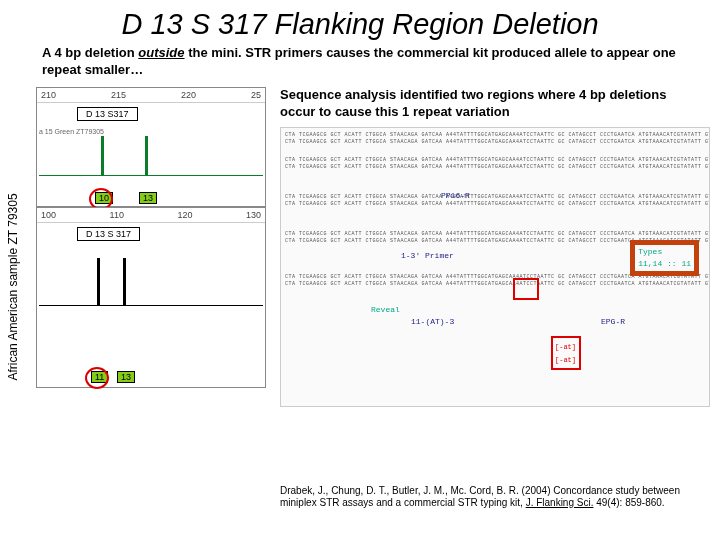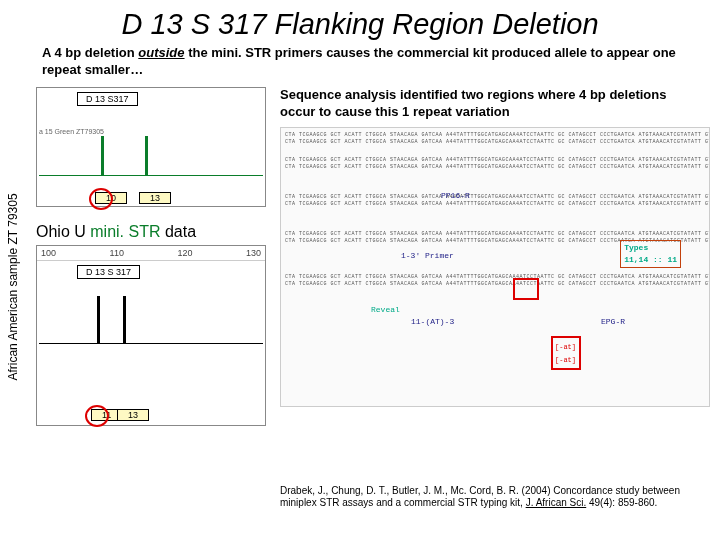--- a/index.html
+++ b/index.html
@@ -14,21 +14,21 @@
   .section-head { font-size: 16px; margin-bottom: 4px; }
   .blue { color: #2a4fd0; }
   .green { color: #0a7d2a; }
   .epg { background: #fff; border: 1px solid #888; position: relative; height: 120px; }
   .mini-epg { height: 181px; }
   .ruler { font-size: 9px; color: #444; display: flex; justify-content: space-between; padding: 2px 4px; border-bottom: 1px solid #ccc; }
   .locus-tag { display: inline-block; border: 1px solid #000; font-size: 9px; padding: 1px 8px; margin: 4px 0 0 40px; }
   .trace { position: absolute; left: 0; right: 0; top: 48px; height: 50px; }
   .baseline { position: absolute; left: 2px; right: 2px; bottom: 10px; height: 1px; }
   .peak { position: absolute; bottom: 10px; width: 3px; }
-  .allele-box { display: inline-block; border: 1px solid #000; font-size: 9px; padding: 0 10px; background: #fef9c3; position: absolute; }
+  .allele-box { display: inline-block; border: 1px solid #000; font-size: 9px; padding: 0 3px; background: #84cc16; position: absolute; }
   .red-circ { position: absolute; border: 2px solid #d00; border-radius: 50%; }
   .seq-note { font-size: 13px; font-weight: bold; line-height: 1.3; padding-right: 8px; }
   .seq-img { border: 1px solid #ccc; background: #fafafa; height: 280px; margin-top: 6px; font-family: "Courier New", monospace; font-size: 5px; color: #555; padding: 4px; overflow: hidden; position: relative; line-height: 1.5; }
   .seqline { white-space: nowrap; letter-spacing: .5px; }
   .seq-annot { font-size: 8px; color: #228; position: absolute; }
   .red-box { position: absolute; border: 2px solid #d00; }
   .grn-txt { color: #0a8; font-size: 8px; }
   .citation { position: absolute; bottom: 8px; left: 280px; width: 430px; font-size: 10px; line-height: 1.2; }
   .jital { text-decoration: underline; }
   .tinylabel { font-size: 7px; color: #666; position: absolute; }
@@ -39,35 +39,38 @@
 <div class="title">D 13 S 317 Flanking Region Deletion</div>
 <div class="subtitle">
   <b><span>A 4 bp deletion </span><span class="underline">outside</span><span> the mini. STR primers causes the commercial kit produced allele to appear one repeat smaller…</span></b>
 </div>
 
 <div class="body-area">
   <div class="vert-label">African American sample ZT 79305</div>
 
   <div class="left-col">
     <div class="epg">
+      <div class="ruler">
+        <span>210</span>
+        <span>215</span>
+        <span>220</span>
+        <span>25</span>
+      </div>
       <div class="locus-tag">D 13 S317</div>
       <div class="tinylabel" style="left:2px;top:40px;">a 15 Green   ZT79305</div>
       <div class="trace">
         <div class="baseline" style="background:#0a7d2a;"></div>
         <div class="peak" style="left:64px;height:40px;background:#0a7d2a;"></div>
         <div class="peak" style="left:108px;height:40px;background:#0a7d2a;"></div>
       </div>
       <div class="allele-box" style="left:58px;bottom:2px;">10</div>
       <div class="allele-box" style="left:102px;bottom:2px;">13</div>
       <div class="red-circ" style="left:52px;bottom:-4px;width:24px;height:22px;"></div>
     </div>
 
-    <div class="section-head" style="margin-top:16px;">
-      <span>Ohio U </span><span class="green">mini. STR</span><span> data</span>
-    </div>
     <div class="epg mini-epg">
       <div class="ruler">
         <span>100</span>
         <span>110</span>
         <span>120</span>
         <span>130</span>
       </div>
       <div class="locus-tag">D 13 S 317</div>
       <div class="trace" style="top:58px;">
         <div class="baseline" style="background:#000;"></div>
@@ -86,21 +89,21 @@
       <div class="seqline">CTA TCGAAGCG  GCT ACATT CTGGCA STAACAGA GATCAA A44TATTTTGGCATGAGCAA4ATCCTAATTC  GC  CATAGCCT CCCTGAATCA ATGTAAACATCGTATATT GTGTAC TAGT ATTTAT A4AA4CTGTAGTCTTT TT ACCATTTAASAC   TTAGGATSAAGCTATATATTGGTAAGGCCTAGGCAGATACAGGCAAGAAGCATAGTTTTGGACAGCTGAGTTTGAAGT GCC   TTTACTCSGCCATCCGTCAC TCT CTGCACTC TG ASCCAT STAAC CSCCTATCTGT ATTTACCA AATACA ATTATCTATGTATCT  A4G</div>
       <div class="seqline">CTA TCGAAGCG  GCT ACATT CTGGCA STAACAGA GATCAA A44TATTTTGGCATGAGCAA4ATCCTAATTC  GC  CATAGCCT CCCTGAATCA ATGTAAACATCGTATATT GTGTAC TAGT ATTTAT A4AA4CTGTAGTCTTT TT ACCATTTAASAC   TTAGGATSAAGCTATATATTGGTAAGGCCTAGGCAGATACAGGCAAGAAGCATAGTTTTGGACAGCTGAGTTTGAAGT GCC   TTTACTCSGCCATCCGTCAC TCT CTGCACTC TG ASCCAT STAAC CSCCTATCTGT ATTTACCA AATACA ATTATCTATGTATCT  A4G</div>
       <div style="height:10px"></div>
       <div class="seqline">CTA TCGAAGCG  GCT ACATT CTGGCA STAACAGA GATCAA A44TATTTTGGCATGAGCAA4ATCCTAATTC  GC  CATAGCCT CCCTGAATCA ATGTAAACATCGTATATT GTGTAC TAGT ATTTAT A4AA4CTGTAGTCTTT TT ACCATTTAASAC   TTAGGATSAAGCTATATATTGGTAAGGCCTAGGCAGATACAGGCAAGAAGCATAGTTTTGGACAGCTGAGTTTGAAGT GCC   TTTACTCSGCCATCCGTCAC TCT CTGCACTC TG ASCCAT STAAC CSCCTATCTGT ATTTACCA AATACA ATTATCTATGTATCT  A4G</div>
       <div class="seqline">CTA TCGAAGCG  GCT ACATT CTGGCA STAACAGA GATCAA A44TATTTTGGCATGAGCAA4ATCCTAATTC  GC  CATAGCCT CCCTGAATCA ATGTAAACATCGTATATT GTGTAC TAGT ATTTAT A4AA4CTGTAGTCTTT TT ACCATTTAASAC   TTAGGATSAAGCTATATATTGGTAAGGCCTAGGCAGATACAGGCAAGAAGCATAGTTTTGGACAGCTGAGTTTGAAGT GCC   TTTACTCSGCCATCCGTCAC TCT CTGCACTC TG ASCCAT STAAC CSCCTATCTGT ATTTACCA AATACA ATTATCTATGTATCT  A4G</div>
       <div class="seq-annot" style="left:160px;top:62px;">PP16-R</div>
       <div style="height:22px"></div>
       <div class="seqline">CTA TCGAAGCG  GCT ACATT CTGGCA STAACAGA GATCAA A44TATTTTGGCATGAGCAA4ATCCTAATTC  GC  CATAGCCT CCCTGAATCA ATGTAAACATCGTATATT GTGTAC TAGT ATTTAT A4AA4CTGTAGTCTTT TT ACCATTTAASAC   TTAGGATSAAGCTATATATTGGTAAGGCCTAGGCAGATACAGGCAAGAAGCATAGTTTTGGACAGCTGAGTTTGAAGT GCC   TTTACTCSGCCATCCGTCAC TCT CTGCACTC TG ASCCAT STAAC CSCCTATCTGT ATTTACCA AATACA ATTATCTATGTATCT  A4G</div>
       <div class="seqline">CTA TCGAAGCG  GCT ACATT CTGGCA STAACAGA GATCAA A44TATTTTGGCATGAGCAA4ATCCTAATTC  GC  CATAGCCT CCCTGAATCA ATGTAAACATCGTATATT GTGTAC TAGT ATTTAT A4AA4CTGTAGTCTTT TT ACCATTTAASAC   TTAGGATSAAGCTATATATTGGTAAGGCCTAGGCAGATACAGGCAAGAAGCATAGTTTTGGACAGCTGAGTTTGAAGT GCC   TTTACTCSGCCATCCGTCAC TCT CTGCACTC TG ASCCAT STAAC CSCCTATCTGT ATTTACCA AATACA ATTATCTATGTATCT  A4G</div>
       <div class="seq-annot" style="left:120px;top:122px;">1-3' Primer</div>
-      <div class="seq-annot grn-txt" style="right:28px;top:112px;border:1px solid #c2410c;padding:1px 3px;font-weight:bold;">
+      <div class="seq-annot grn-txt" style="right:10px;top:112px;border:5px solid #c2410c;padding:1px 3px;">
         <span>Types</span><br>
         <span>11,14 :: 11</span>
       </div>
       <div style="height:22px"></div>
       <div class="seqline">CTA TCGAAGCG  GCT ACATT CTGGCA STAACAGA GATCAA A44TATTTTGGCATGAGCAA4ATCCTAATTC  GC  CATAGCCT CCCTGAATCA ATGTAAACATCGTATATT GTGTAC TAGT ATTTAT A4AA4CTGTAGTCTTT TT ACCATTTAASAC   TTAGGATSAAGCTATATATTGGTAAGGCCTAGGCAGATACAGGCAAGAAGCATAGTTTTGGACAGCTGAGTTTGAAGT GCC   TTTACTCSGCCATCCGTCAC TCT CTGCACTC TG ASCCAT STAAC CSCCTATCTGT ATTTACCA AATACA ATTATCTATGTATCT  A4G</div>
       <div class="seqline">CTA TCGAAGCG  GCT ACATT CTGGCA STAACAGA GATCAA A44TATTTTGGCATGAGCAA4ATCCTAATTC  GC  CATAGCCT CCCTGAATCA ATGTAAACATCGTATATT GTGTAC TAGT ATTTAT A4AA4CTGTAGTCTTT TT ACCATTTAASAC   TTAGGATSAAGCTATATATTGGTAAGGCCTAGGCAGATACAGGCAAGAAGCATAGTTTTGGACAGCTGAGTTTGAAGT GCC   TTTACTCSGCCATCCGTCAC TCT CTGCACTC TG ASCCAT STAAC CSCCTATCTGT ATTTACCA AATACA ATTATCTATGTATCT  A4G</div>
       <div class="seq-annot grn-txt" style="left:90px;top:176px;">Reveal</div>
       <div class="seq-annot" style="left:130px;top:188px;">11-(AT)-3</div>
       <div class="seq-annot" style="left:320px;top:188px;">EPG-R</div>
       <div class="red-box" style="left:232px;top:150px;width:26px;height:22px;"></div>
@@ -108,15 +111,15 @@
         <span style="color:#d00;font-size:7px;position:absolute;top:4px;left:2px;">[-at]</span>
         <span style="color:#d00;font-size:7px;position:absolute;bottom:2px;left:2px;">[-at]</span>
       </div>
       <div style="height:28px"></div>
       <div class="seqline">CTA TCGAAGCG  GCT ACATT CTGGCA STAACAGA GATCAA A44TATTTTGGCATGAGCAA4ATCCTAATTC  GC  CATAGCCT CCCTGAATCA ATGTAAACATCGTATATT GTGTAC TAGT ATTTAT A4AA4CTGTAGTCTTT TT ACCATTTAASAC   TTAGGATSAAGCTATATATTGGTAAGGCCTAGGCAGATACAGGCAAGAAGCATAGTTTTGGACAGCTGAGTTTGAAGT GCC   TTTACTCSGCCATCCGTCAC TCT CTGCACTC TG ASCCAT STAAC CSCCTATCTGT ATTTACCA AATACA ATTATCTATGTATCT  A4G</div>
       <div class="seqline">CTA TCGAAGCG  GCT ACATT CTGGCA STAACAGA GATCAA A44TATTTTGGCATGAGCAA4ATCCTAATTC  GC  CATAGCCT CCCTGAATCA ATGTAAACATCGTATATT GTGTAC TAGT ATTTAT A4AA4CTGTAGTCTTT TT ACCATTTAASAC   TTAGGATSAAGCTATATATTGGTAAGGCCTAGGCAGATACAGGCAAGAAGCATAGTTTTGGACAGCTGAGTTTGAAGT GCC   TTTACTCSGCCATCCGTCAC TCT CTGCACTC TG ASCCAT STAAC CSCCTATCTGT ATTTACCA AATACA ATTATCTATGTATCT  A4G</div>
     </div>
   </div>
 
   <div class="citation">
-    <span>Drabek, J., Chung, D. T., Butler, J. M., Mc. Cord, B. R. (2004) Concordance study between miniplex STR assays and a commercial STR typing kit, </span><span class="jital">J. African Sci.</span><span> 49(4): 859-860.</span>
+    <span>Drabek, J., Chung, D. T., Butler, J. M., Mc. Cord, B. R. (2004) Concordance study between miniplex STR assays and a commercial STR typing kit, </span><span class="jital">J. Flanking Sci.</span><span> 49(4): 859-860.</span>
   </div>
 </div>
 
 </body></html>

